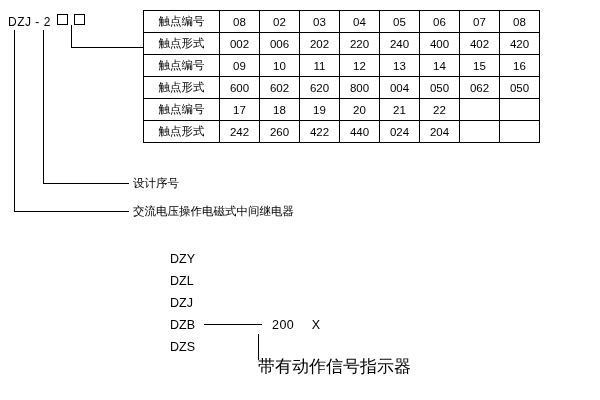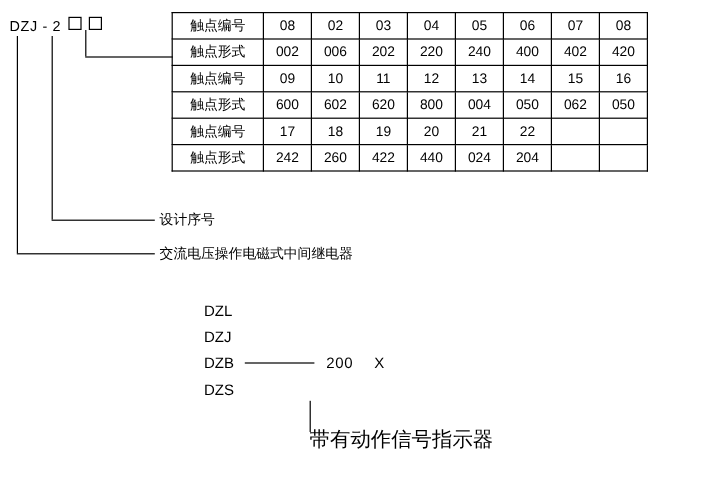--- a/index.html
+++ b/index.html
@@ -200,20 +200,21 @@
       <td class="cell">440</td>
       <td class="cell">024</td>
       <td class="cell">204</td>
       <td class="cell"></td>
       <td class="cell"></td>
     </tr>
   </tbody>
 </table>
 
 <div id="series-block">
+  <div class="item">DZY</div>
   <div class="item">DZL</div>
   <div class="item">DZJ</div>
   <div class="item" id="dzb-row">
     <span>DZB</span>
     <span id="dzb-dash"></span>
     <span id="series-200">200</span>
     <span id="series-x">X</span>
   </div>
   <div class="item">DZS</div>
 </div>

